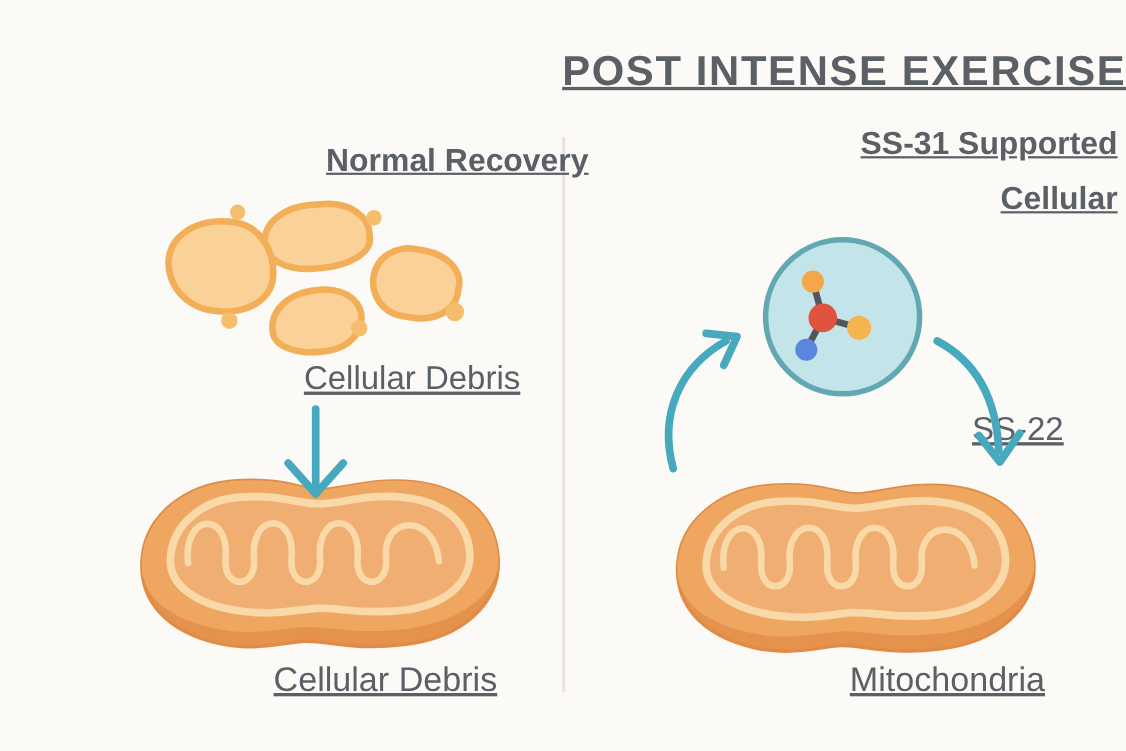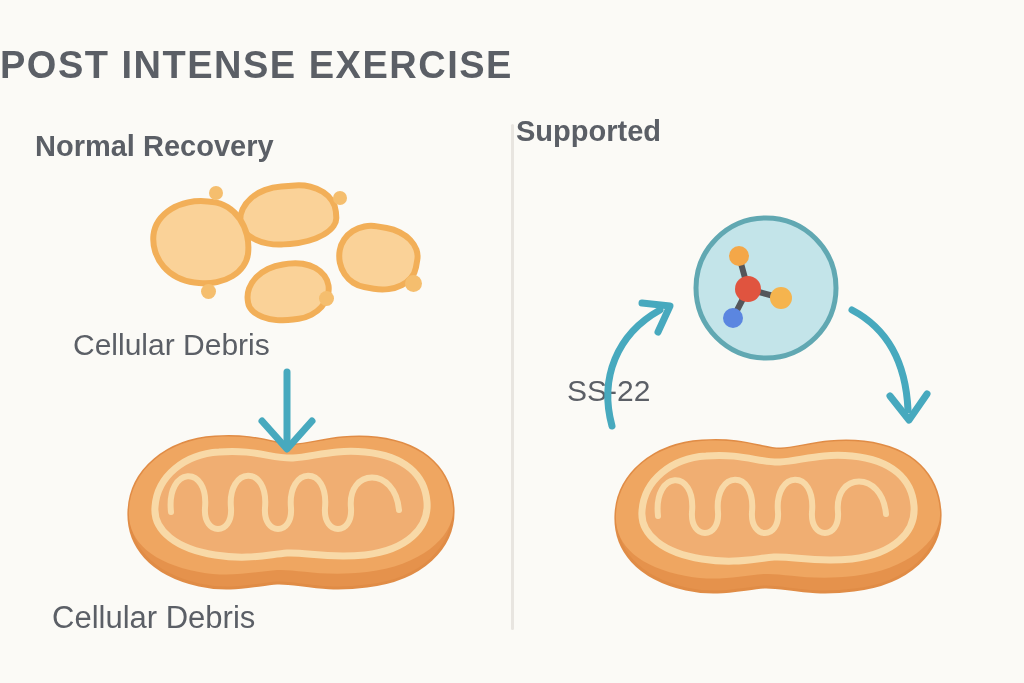--- a/index.html
+++ b/index.html
@@ -4,21 +4,21 @@
 <style>
   html,body{margin:0;padding:0;}
   #canvas{
     position:relative;
     width:1024px;height:683px;
     background:var(--background,#FBFAF6);
     font-family:"Liberation Sans","DejaVu Sans",sans-serif;
     color:var(--text,#5B5F66);
     overflow:hidden;
   }
-  .txt{position:absolute;text-align:left;color:var(--text,#5B5F66);}
+  .txt{position:absolute;text-align:right;color:var(--text,#5B5F66);text-decoration:underline;}
   #title{left:0;top:44px;width:1024px;font-size:38px;font-weight:700;letter-spacing:1.5px;}
   .heading{font-size:29px;font-weight:600;line-height:50px;}
   #heading-left{left:35px;top:121px;width:500px;}
   #heading-right{left:516px;top:106px;width:500px;}
   .label{font-size:30px;font-weight:500;}
   #debris-label{left:73px;top:328px;width:400px;}
   #ss31-label{left:567px;top:374px;width:400px;}
   .bottom-label{font-size:31px;font-weight:500;}
   #bottom-left-label{left:52px;top:600px;width:400px;}
   #bottom-right-label{left:550px;top:600px;width:400px;}
@@ -88,21 +88,22 @@
   <svg id="mito-left" width="350" height="190" viewBox="0 0 350 190">
     <path class="mito-shadow" d="M 16,98 C 18,58 54,28 102,25 C 146,22 164,34 181,33 C 201,32 226,22 264,26 C 314,32 338,60 340,96 C 342,136 308,168 254,174 C 208,180 184,170 164,171 C 140,173 116,180 86,173 C 38,162 14,134 16,98 Z"></path>
     <path class="mito-body" d="M 16,98 C 18,58 54,28 102,25 C 146,22 164,34 181,33 C 201,32 226,22 264,26 C 314,32 338,60 340,96 C 342,124 308,154 254,160 C 208,165 184,157 164,158 C 140,160 116,166 86,160 C 38,151 14,128 16,98 Z"></path>
     <path class="mito-matrix" d="M 42,95 C 44,64 72,42 106,40 C 142,37 160,47 180,46 C 200,45 220,37 252,40 C 292,44 312,63 314,90 C 316,116 294,138 252,143 C 214,147 194,140 174,141 C 152,143 134,148 102,143 C 64,137 40,119 42,95 Z"></path>
     <path class="mito-cristae" d="M 58,100 C 53,54 96,52 92,96 C 90,124 120,124 118,96 C 114,54 156,52 152,96 C 150,124 180,124 178,96 C 174,54 216,52 212,96 C 210,124 240,124 238,96 C 234,56 282,54 286,98"></path>
   </svg>
 
   <div id="bottom-left-label" class="txt bottom-label">Cellular Debris</div>
 
   <div id="heading-right" class="txt heading">
-    <div>Supported</div>
+    <div>SS-31 Supported</div>
+    <div>Cellular</div>
   </div>
 
   <svg id="molecule" width="164" height="164" viewBox="0 0 164 164">
     <circle class="molecule-circle" cx="82" cy="82" r="70"></circle>
     <line class="bond" x1="64" y1="83" x2="55" y2="50"></line>
     <line class="bond" x1="64" y1="83" x2="97" y2="92"></line>
     <line class="bond" x1="64" y1="83" x2="49" y2="112"></line>
     <circle class="atom-orange" cx="55" cy="50" r="10"></circle>
     <circle class="atom-yellow" cx="97" cy="92" r="11"></circle>
     <circle class="atom-blue" cx="49" cy="112" r="10"></circle>
@@ -111,20 +112,21 @@
 
   <div id="ss31-label" class="txt label">SS-22</div>
 
   <svg id="mito-right" width="350" height="190" viewBox="0 0 350 190">
     <path class="mito-shadow" d="M 16,98 C 18,58 54,28 102,25 C 146,22 164,34 181,33 C 201,32 226,22 264,26 C 314,32 338,60 340,96 C 342,136 308,168 254,174 C 208,180 184,170 164,171 C 140,173 116,180 86,173 C 38,162 14,134 16,98 Z"></path>
     <path class="mito-body" d="M 16,98 C 18,58 54,28 102,25 C 146,22 164,34 181,33 C 201,32 226,22 264,26 C 314,32 338,60 340,96 C 342,124 308,154 254,160 C 208,165 184,157 164,158 C 140,160 116,166 86,160 C 38,151 14,128 16,98 Z"></path>
     <path class="mito-matrix" d="M 42,95 C 44,64 72,42 106,40 C 142,37 160,47 180,46 C 200,45 220,37 252,40 C 292,44 312,63 314,90 C 316,116 294,138 252,143 C 214,147 194,140 174,141 C 152,143 134,148 102,143 C 64,137 40,119 42,95 Z"></path>
     <path class="mito-cristae" d="M 58,100 C 53,54 96,52 92,96 C 90,124 120,124 118,96 C 114,54 156,52 152,96 C 150,124 180,124 178,96 C 174,54 216,52 212,96 C 210,124 240,124 238,96 C 234,56 282,54 286,98"></path>
   </svg>
 
+  <div id="bottom-right-label" class="txt bottom-label">Mitochondria</div>
 
   <svg id="arrows" width="1024" height="683" viewBox="0 0 1024 683">
     <g>
       <path class="arrow" d="M 287,372 L 287,444"></path>
       <path class="arrow" d="M 262,421 L 287,449 L 312,421"></path>
     </g>
     <g>
       <path class="arrow" d="M 612,426 C 599,378 617,334 660,310"></path>
       <path class="arrow" d="M 642,303 L 670,306 L 658,332"></path>
     </g>

